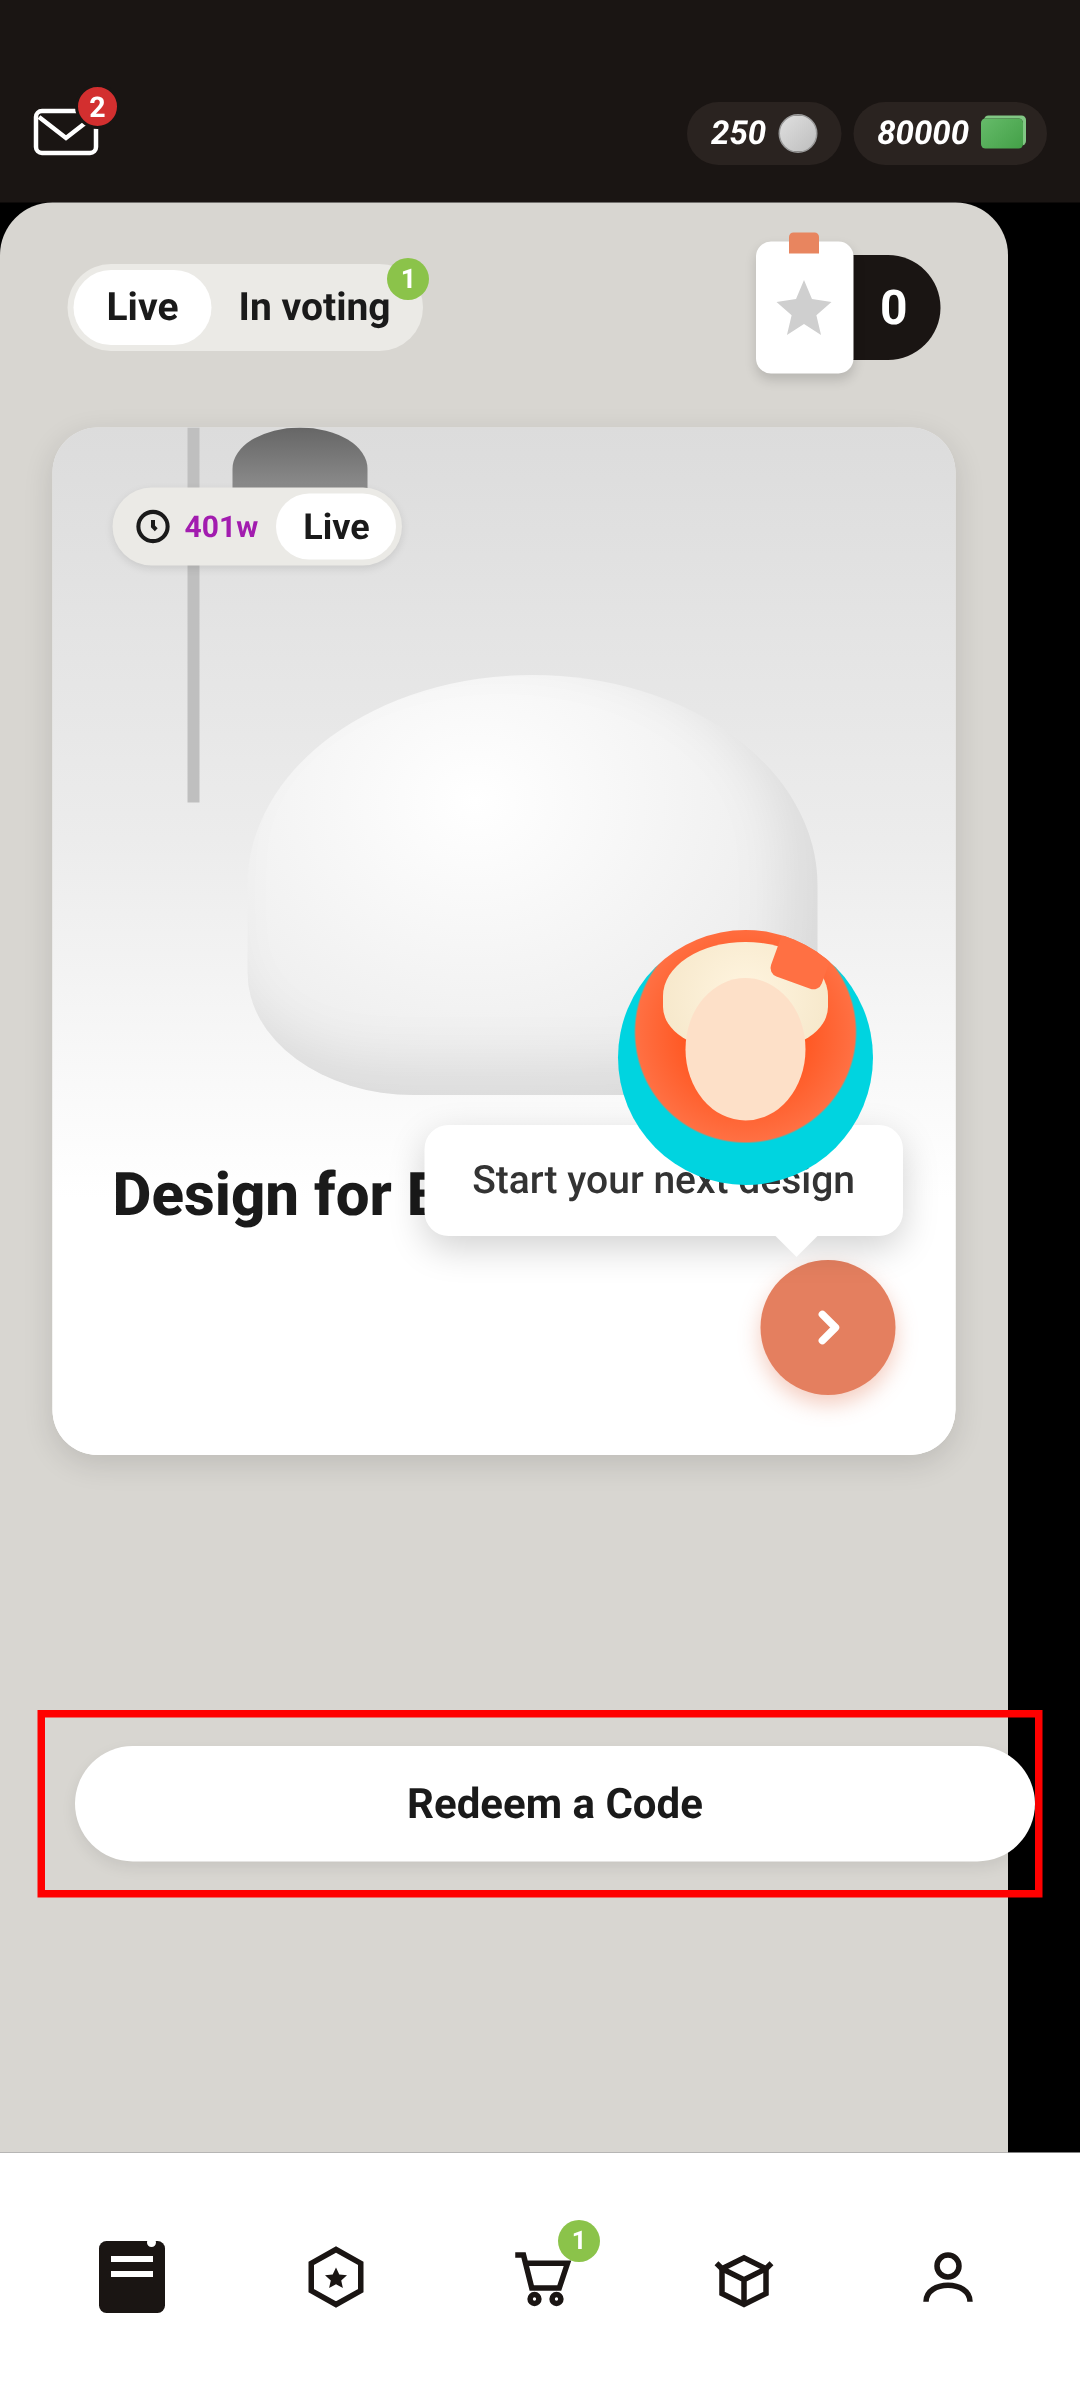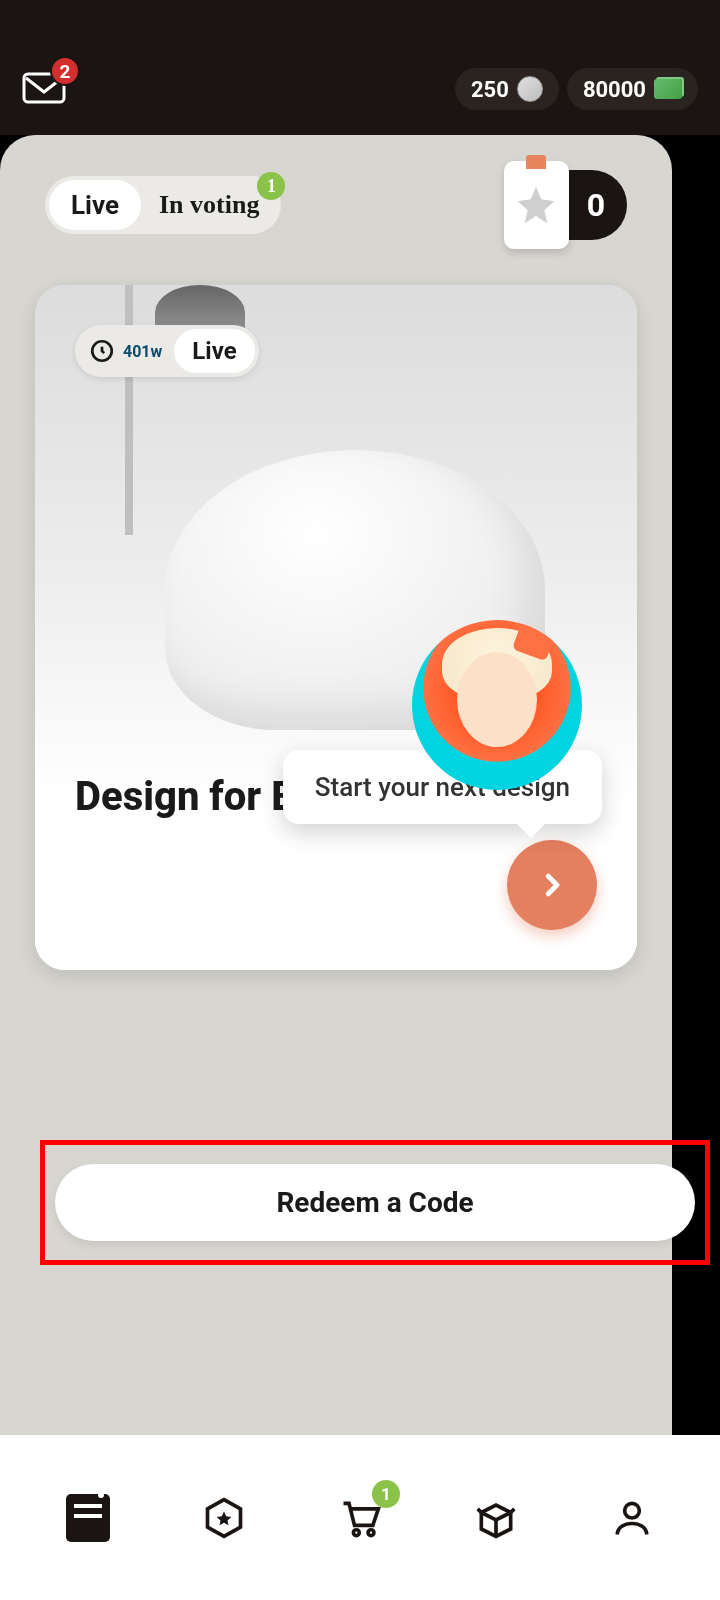--- a/index.html
+++ b/index.html
@@ -39,20 +39,21 @@
       display: flex;
       align-items: center;
       justify-content: center;
       font-size: 19px;
       font-weight: 700;
       border: 2px solid #1a1513;
     }
     .currency-row {
       display: flex;
       gap: 8px;
+      font-style: italic;
     }
     .currency-pill {
       background: #2a2320;
       border-radius: 30px;
       padding: 8px 16px;
       display: flex;
       align-items: center;
       gap: 8px;
       color: #fff;
       font-weight: 700;
@@ -109,21 +110,20 @@
       font-size: 26px;
       font-weight: 700;
       color: #1a1a1a;
     }
     .tab-voting {
       padding: 10px 18px;
       font-size: 26px;
       font-weight: 700;
       color: #1a1a1a;
       position: relative;
-      font-family: Liberation Serif, serif;
     }
     .voting-badge {
       position: absolute;
       top: -8px;
       right: -8px;
       background: #8bc34a;
       color: #fff;
       border-radius: 50%;
       width: 28px;
       height: 28px;
@@ -205,21 +205,21 @@
       left: 40px;
       display: flex;
       background: #ebeae6;
       border-radius: 30px;
       padding: 4px;
       align-items: center;
       z-index: 3;
       box-shadow: 0 2px 6px rgba(0,0,0,0.1);
     }
     .clock-svg { width: 26px; height: 26px; margin-left: 10px; }
-    .time-text { font-size: 16px; font-weight: 700; color: #0c4a6e; margin: 0 12px 0 8px; }
+    .time-text { font-size: 20px; font-weight: 700; color: #a21caf; margin: 0 12px 0 8px; }
     .live-badge {
       background: #fff;
       border-radius: 26px;
       padding: 8px 18px;
       font-size: 24px;
       font-weight: 700;
       color: #1a1a1a;
     }
     .card-title {
       position: absolute;
@@ -275,27 +275,27 @@
       display: flex;
       align-items: center;
       justify-content: center;
       box-shadow: 0 6px 14px rgba(228,127,95,0.4);
       z-index: 3;
     }
     .chevron-svg { width: 30px; height: 30px; }
     .redeem-highlight {
       position: absolute;
       top: 1005px;
-      left: 40px;
+      left: 25px;
       width: 670px;
       height: 125px;
       border: 5px solid #ff0000;
       display: flex;
       align-items: center;
-      justify-content: center;
+      justify-content: flex-end;
     }
     .redeem-btn {
       background: #fff;
       border-radius: 45px;
       padding: 22px 0;
       width: 640px;
       text-align: center;
       font-size: 28px;
       font-weight: 700;
       color: #1a1a1a;

